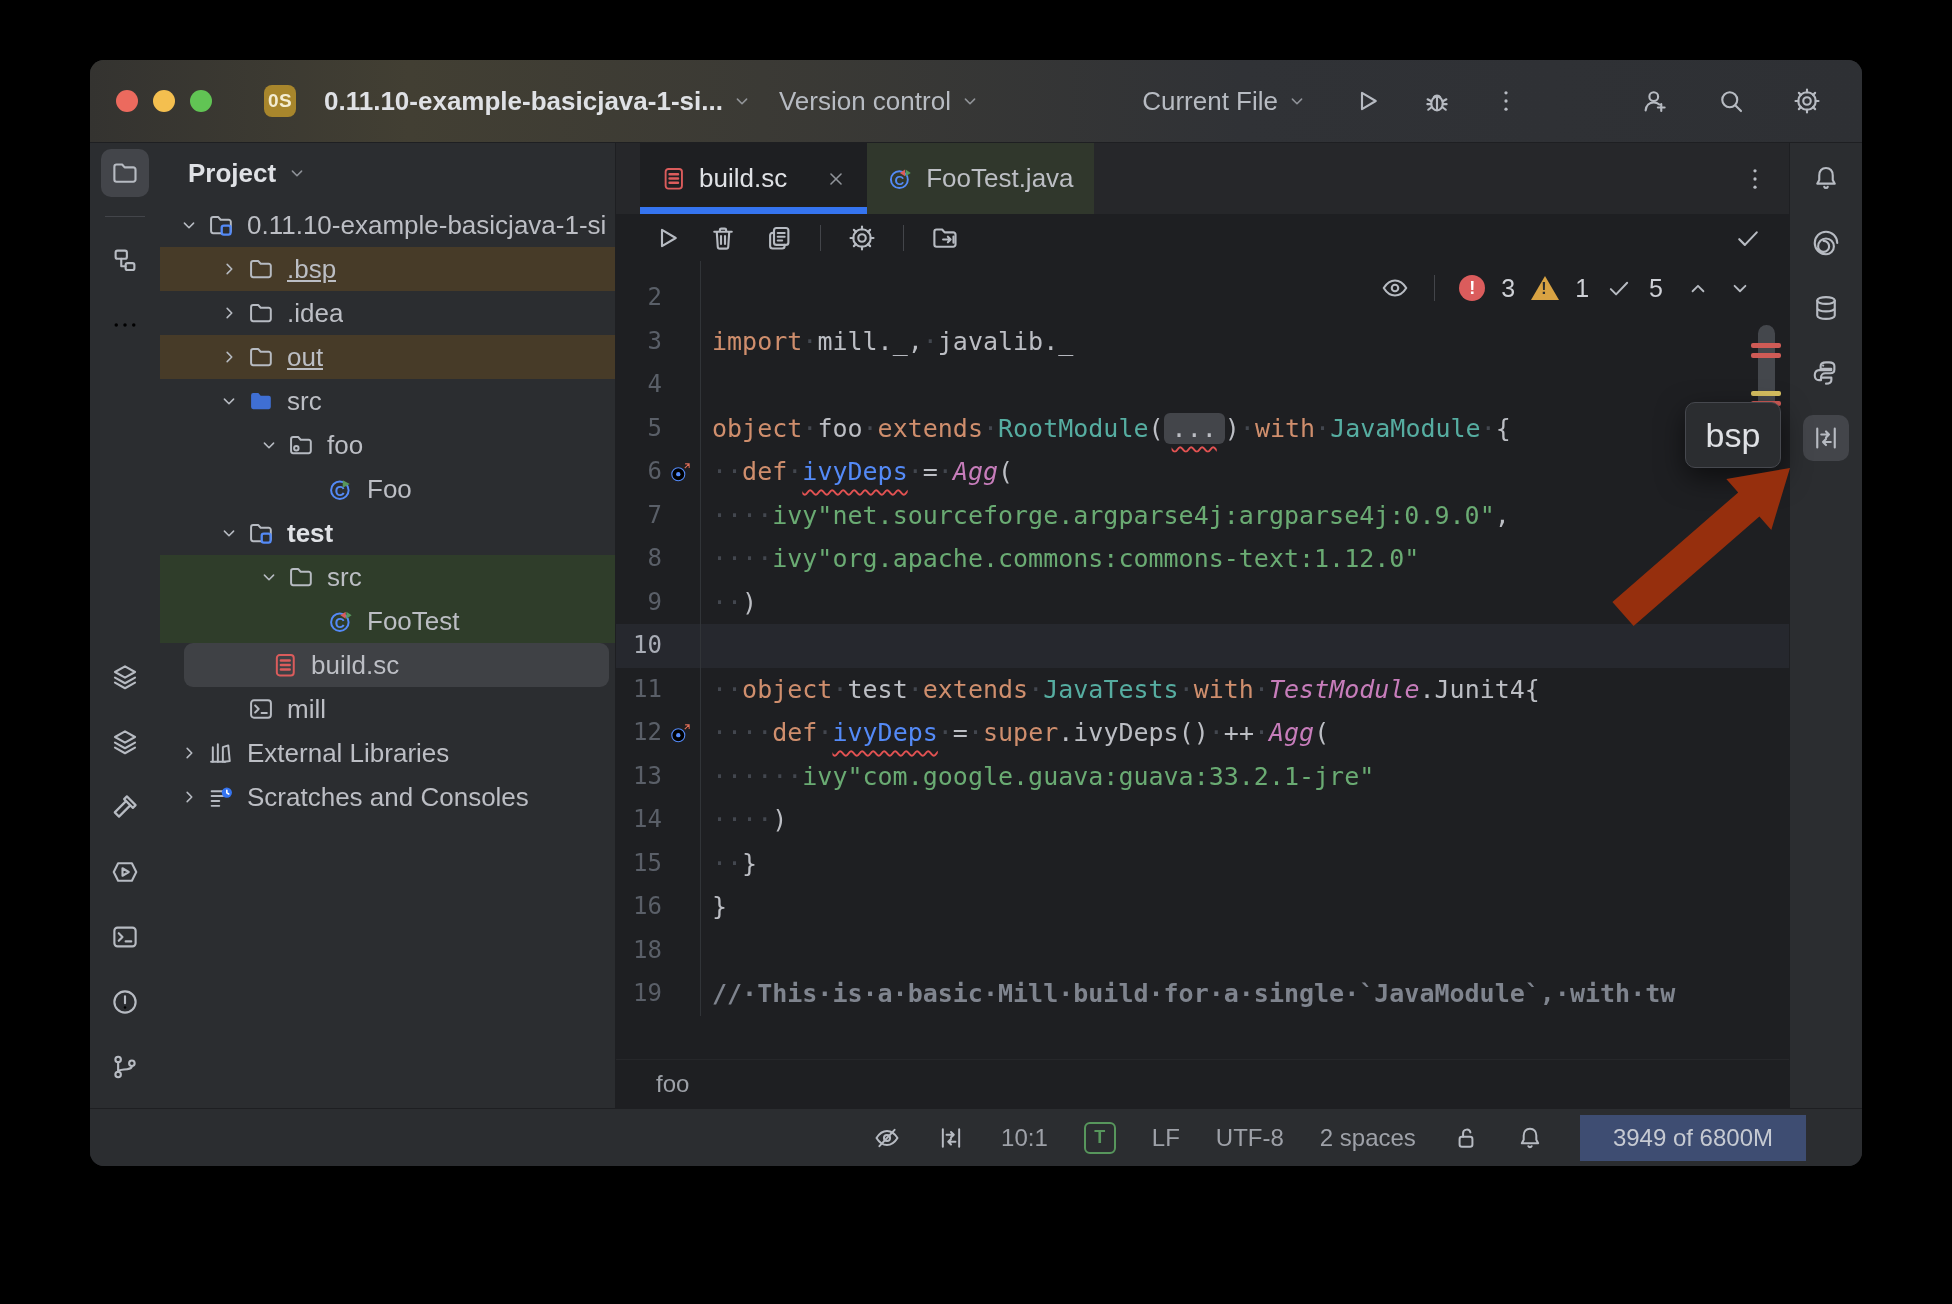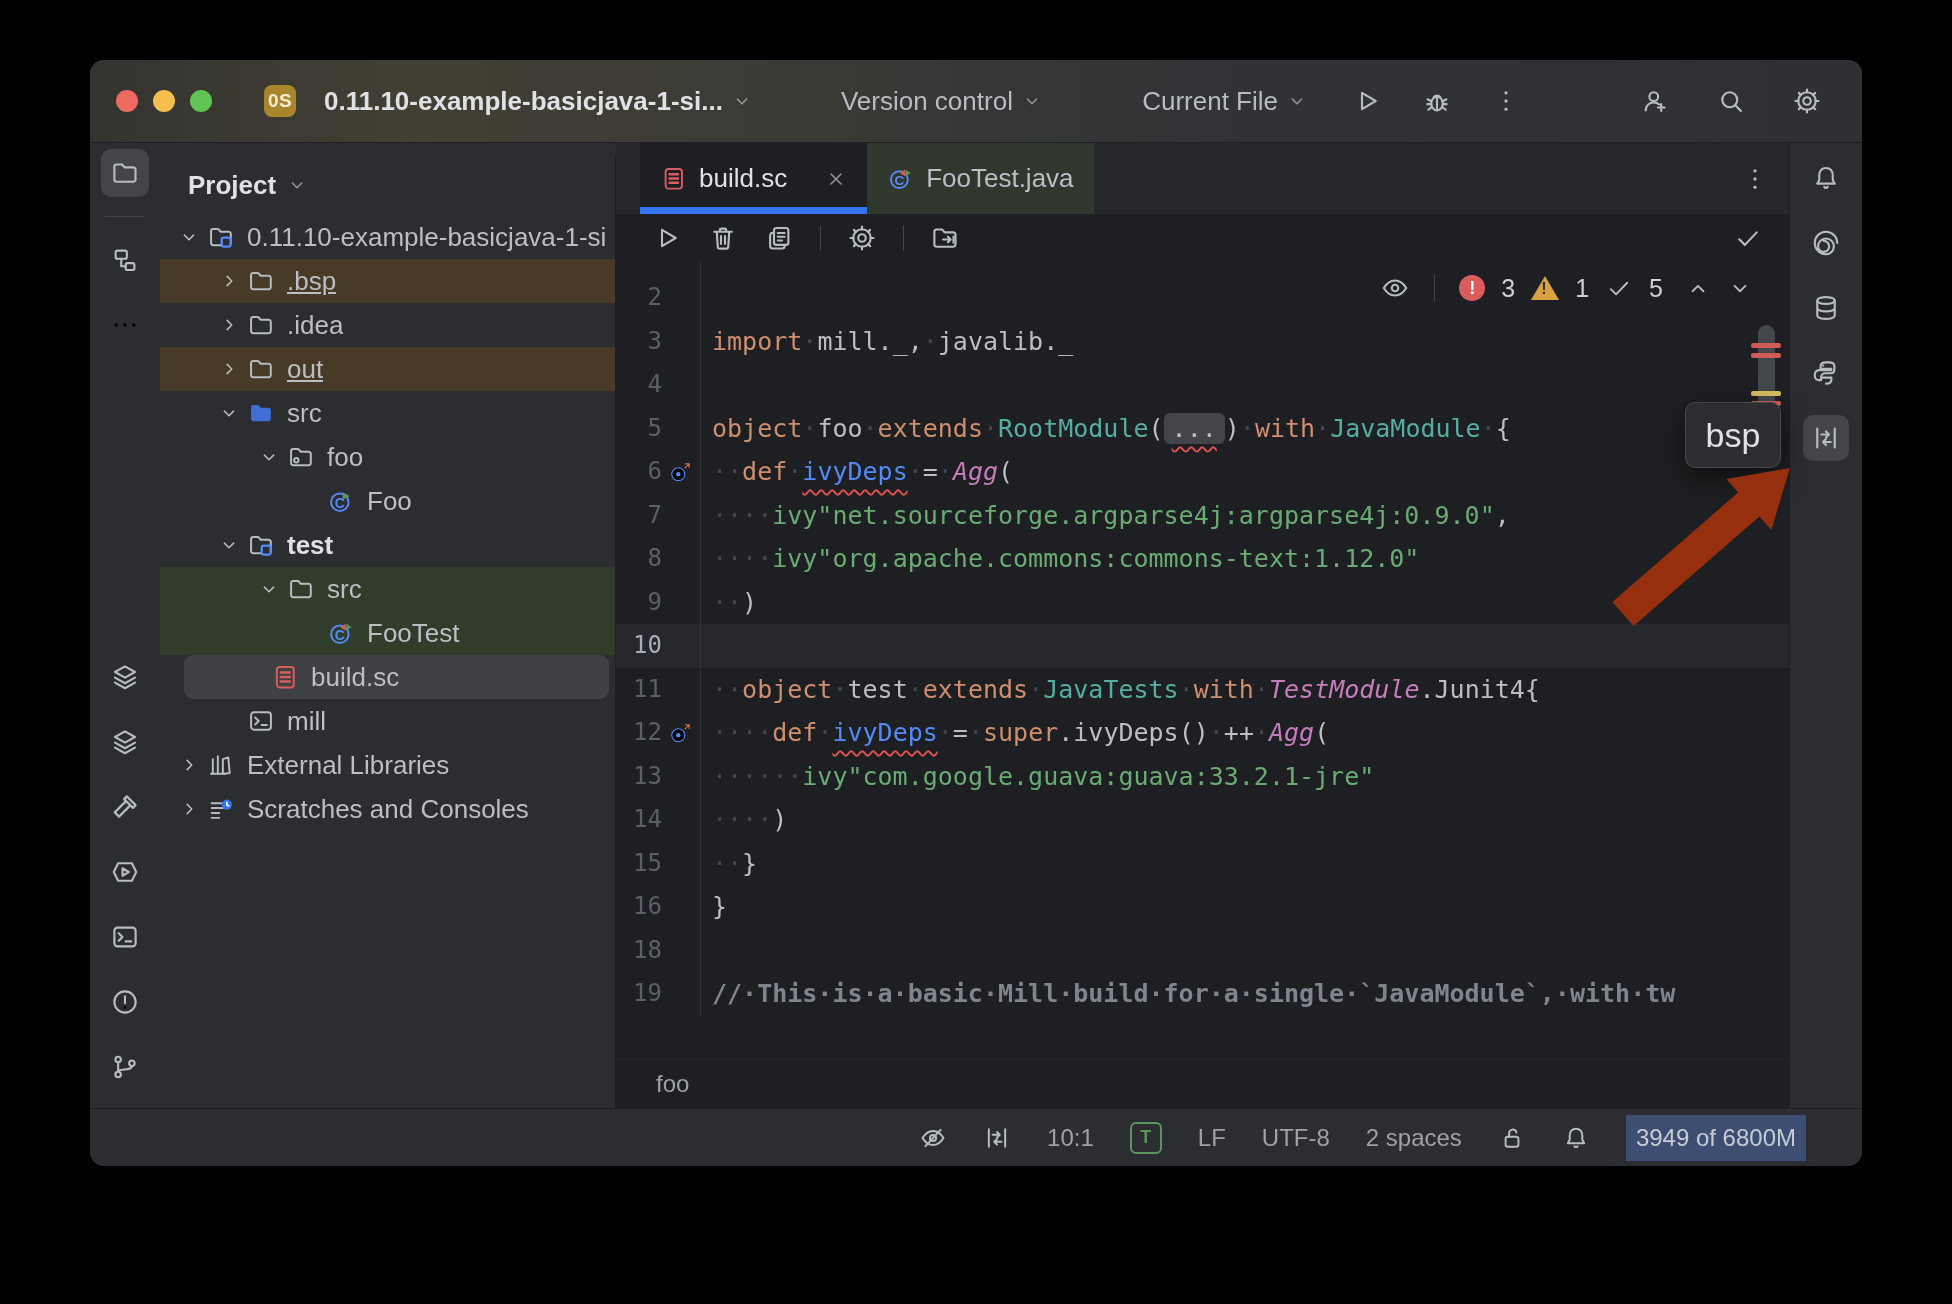--- a/index.html
+++ b/index.html
@@ -27,21 +27,21 @@
   .rail .slot{width:48px;height:48px;border-radius:10px;display:flex;align-items:center;justify-content:center;margin-bottom:17px;}
   .rail .slot.active{background:#43454a;}
   .rail .divider{width:40px;height:1px;background:#43454a;margin:2px 0 19px;}
   .rail .spacer{flex:1;}
   .right-rail{width:72px;flex:0 0 72px;background:#2b2d30;border-left:1px solid #1e1f22;
     display:flex;flex-direction:column;align-items:center;padding-top:12px;position:relative;}
   .right-rail .slot{width:46px;height:46px;border-radius:10px;display:flex;align-items:center;justify-content:center;margin-bottom:19px;}
   .right-rail .slot.active{background:#43454a;}
   
   .project-panel{width:455px;flex:0 0 455px;background:#2b2d30;border-right:1px solid #1e1f22;
-    display:flex;flex-direction:column;overflow:hidden;margin-top:12px;}
+    display:flex;flex-direction:column;overflow:hidden;}
   .panel-header{height:60px;display:flex;align-items:center;padding-left:28px;color:#dfe1e5;
     font-size:26px;font-weight:700;gap:10px;flex:0 0 60px;}
   .tree{flex:1;overflow:hidden;font-size:26px;color:#bcbec4;}
   .trow{height:44px;display:flex;align-items:center;white-space:nowrap;}
   .trow .tchev{width:30px;flex:0 0 30px;display:flex;justify-content:center;}
   .trow .ticon{width:34px;flex:0 0 34px;display:flex;justify-content:center;margin-right:9px;}
   .trow .tlabel{overflow:hidden;text-overflow:clip;}
   .hl-brown{background:#473b28;text-decoration:underline;}
   .hl-green{background:#2f3d2a;}
   .hl-sel{background:#3f4145;border-radius:9px;margin-left:24px;margin-right:6px;}
@@ -88,21 +88,21 @@
   
   .thumb{position:absolute;right:14px;top:64px;width:17px;height:136px;border-radius:9px;background:rgba(116,120,128,.45);}
   .mark{position:absolute;right:8px;width:30px;height:5px;border-radius:2px;}
   
   .breadcrumbs{height:48px;flex:0 0 48px;display:flex;align-items:center;padding-left:40px;
     color:#9da1a8;font-size:24px;background:#1e1f22;border-top:1px solid #26272a;}
   
   .statusbar{height:57px;flex:0 0 57px;background:#2b2d30;border-top:1px solid #1e1f22;
     display:flex;align-items:center;justify-content:flex-end;gap:36px;padding-right:56px;
     color:#9ea1a8;font-size:24px;}
-  .mem{background:#3e4d72;color:#c6cad2;padding:9px 10px;}
+  .mem{background:#3e4d72;color:#c6cad2;padding:9px 33px;}
   .tbox{width:28px;height:28px;border:2px solid #57965c;border-radius:6px;color:#57965c;
     display:flex;align-items:center;justify-content:center;font-size:18px;font-weight:700;}
   
   .tooltip{position:absolute;left:1685px;top:402px;width:94px;height:64px;background:#2b2d30;
     border:1px solid #46484e;border-radius:10px;box-shadow:0 10px 28px rgba(0,0,0,.55);
     display:flex;align-items:center;justify-content:center;color:#dfe1e5;font-size:34px;z-index:50;}
   .arrow-overlay{position:absolute;left:1608px;top:456px;z-index:60;}
 </style>
 </head>
 <body>
@@ -118,21 +118,21 @@
       </div>
       <div class="badge">0S</div>
       <div class="tb-item" style="margin-left:14px">
         <span class="proj-title">0.11.10-example-basicjava-1-si...</span>
         <span class="ic chev">
             <svg width="22" height="22" viewBox="0 0 24 24">
               <path d="M7 10l5 5 5-5"></path>
             </svg>
           </span>
       </div>
-      <div class="tb-item" style="margin-left:88px">
+      <div class="tb-item" style="margin-left:26px">
         <span>Version control</span>
         <span class="ic chev">
             <svg width="22" height="22" viewBox="0 0 24 24">
               <path d="M7 10l5 5 5-5"></path>
             </svg>
           </span>
       </div>
       <div style="flex:1"></div>
       <div class="tb-item">
         <span>Current File</span>

